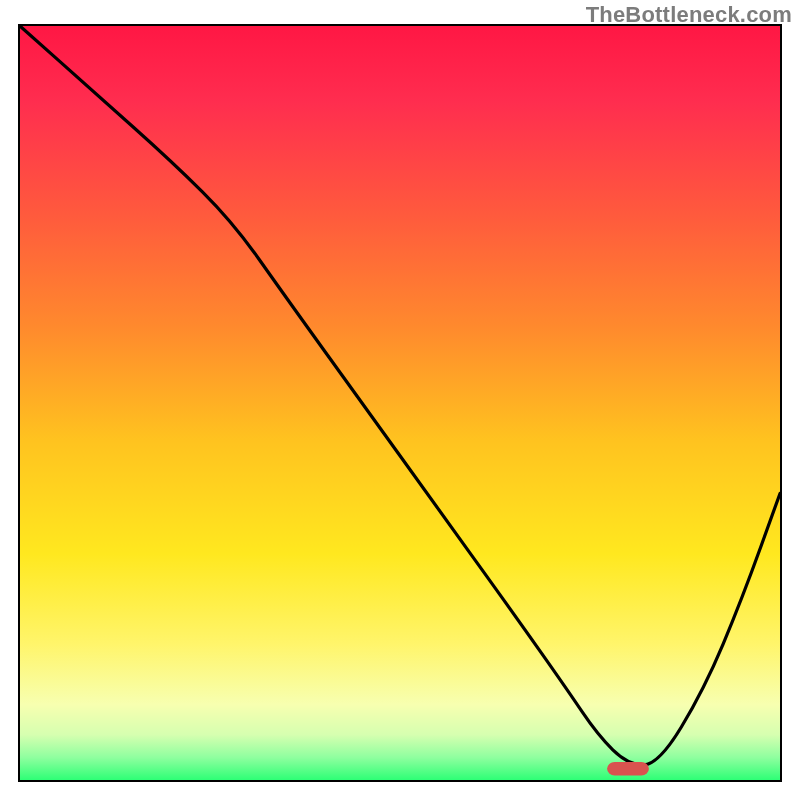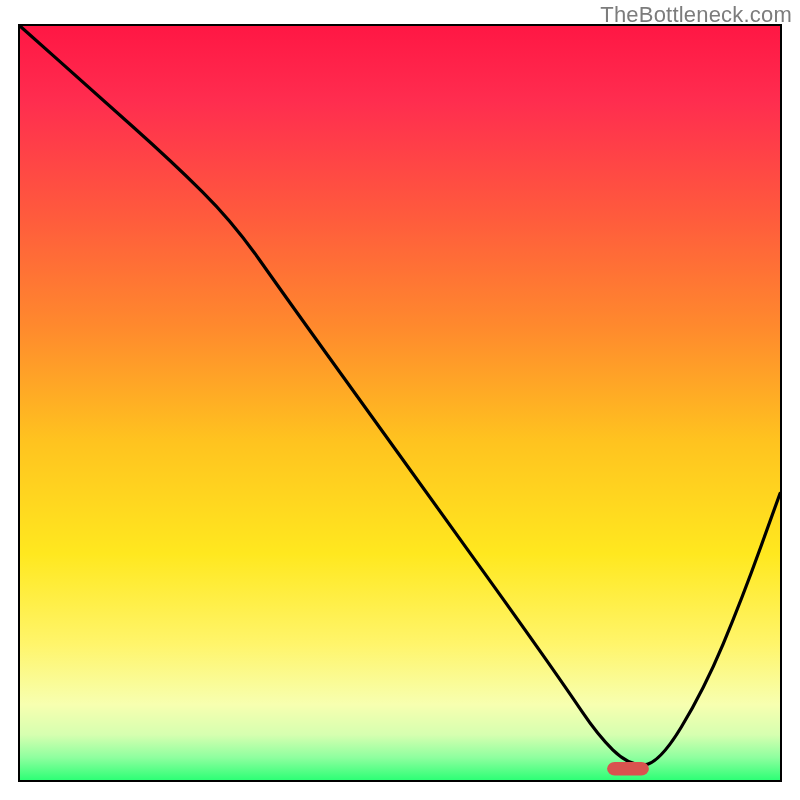--- a/index.html
+++ b/index.html
@@ -14,21 +14,21 @@
   .frame {
     position: relative;
     width: 800px;
     height: 800px;
   }
   .watermark {
     position: absolute;
     top: 2px;
     right: 8px;
     font-size: 22px;
-    font-weight: 400;
+    font-weight: 700;
     color: #7c7c7c;
     letter-spacing: 0.2px;
     z-index: 4;
     user-select: none;
   }
   .plot {
     position: absolute;
     left: 18px;
     right: 18px;
     top: 24px;

